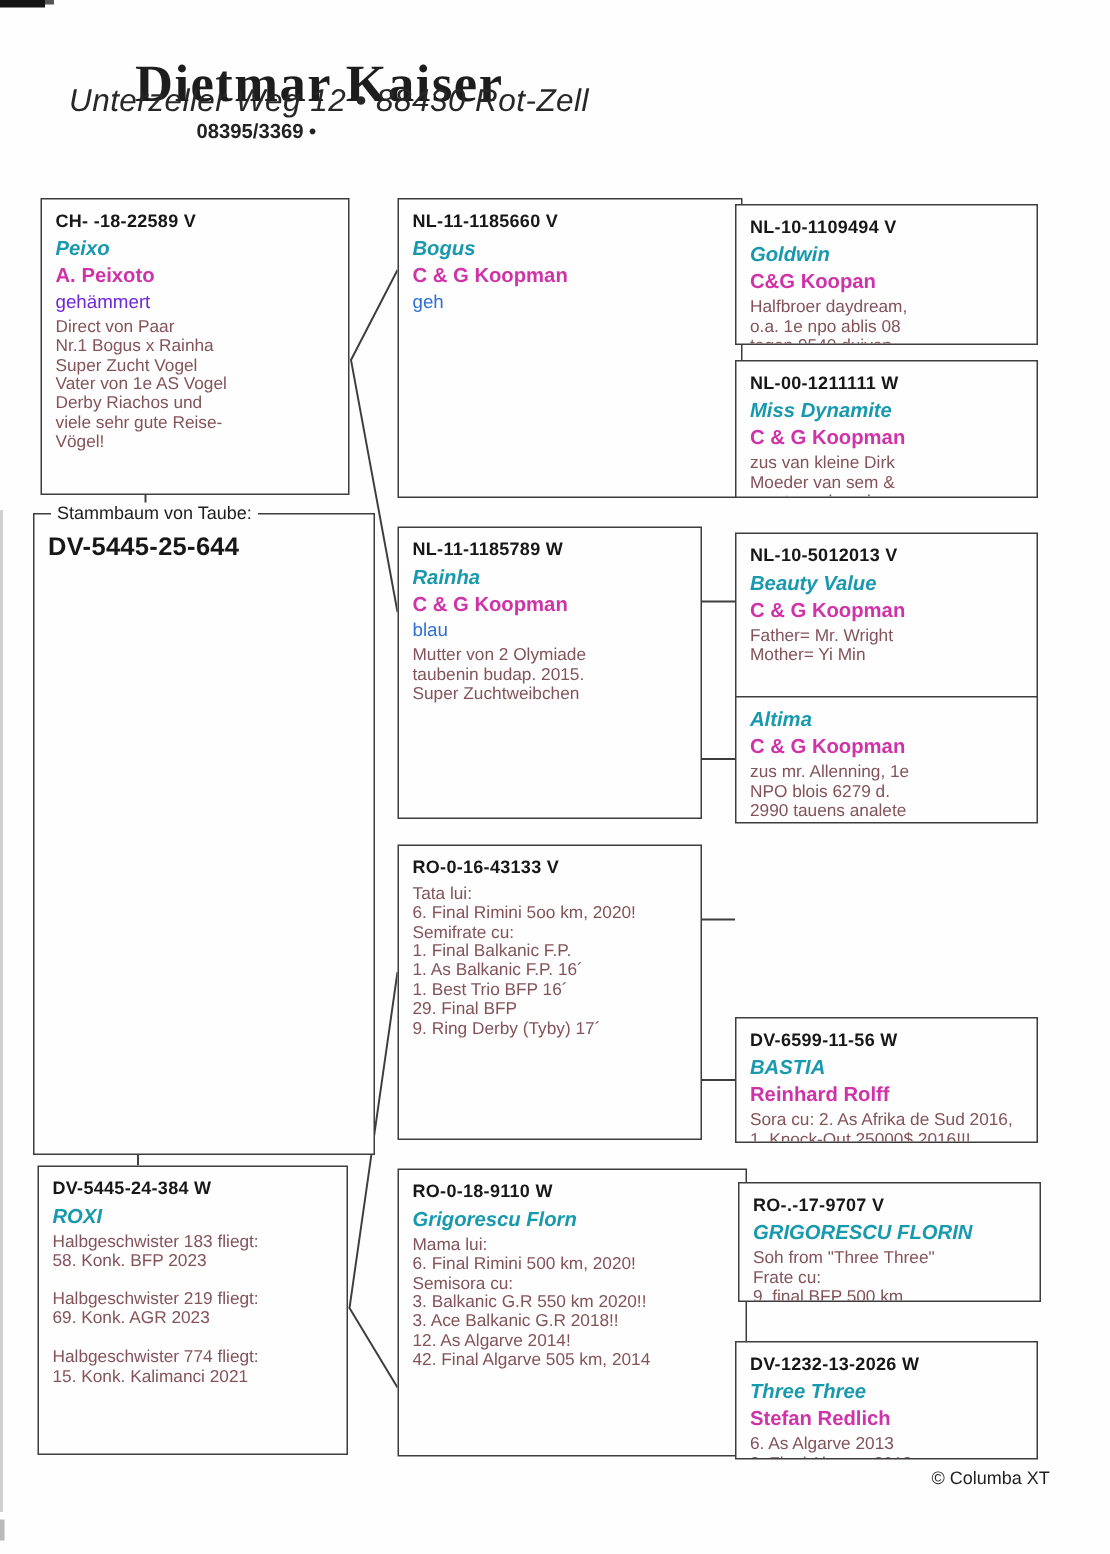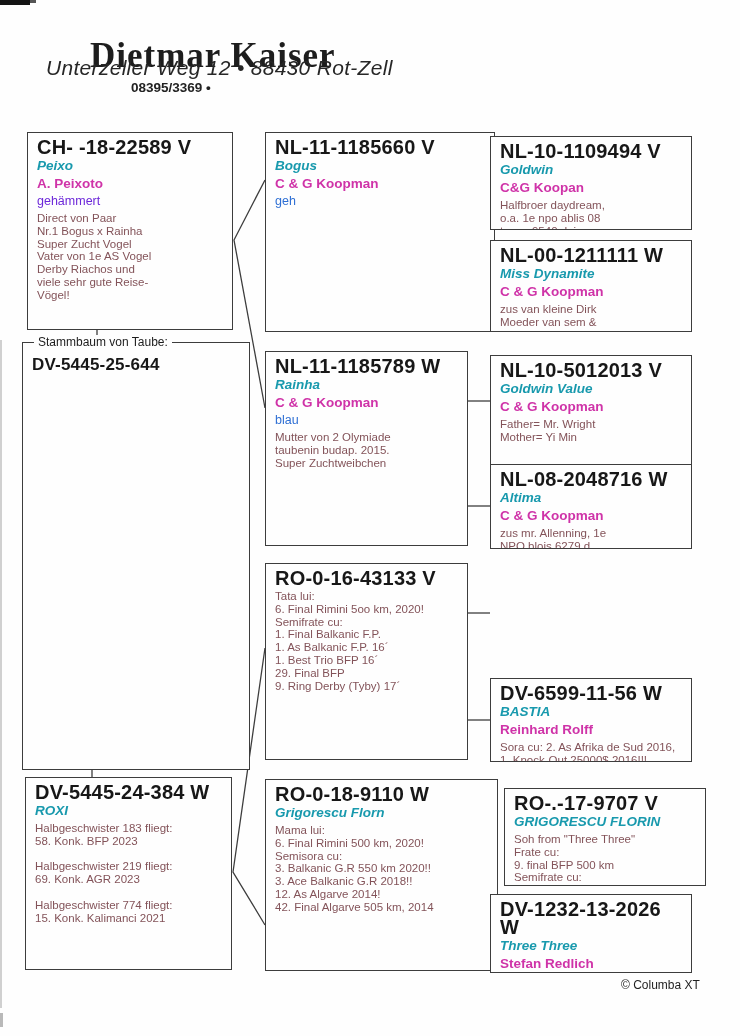--- a/index.html
+++ b/index.html
@@ -7,21 +7,21 @@
         font-family:"Liberation Sans",sans-serif;color:#171717;}
   
   .owner-name{position:absolute;left:90px;top:16px;font-family:"Liberation Serif",serif;
         font-size:35px;font-weight:700;letter-spacing:1px;color:#1d1d1d;margin-top:20px;}
   .owner-address{position:absolute;left:46px;top:56px;font-size:21px;font-style:italic;
         font-weight:500;color:#272727;letter-spacing:0.3px;}
   .owner-phone{position:absolute;left:131px;top:80px;font-size:13.5px;font-weight:700;color:#222;}
   
   .box{position:absolute;background:#fefefe;border:1.4px solid #3d3d3d;
        padding:5px 6px 0 9px;box-sizing:border-box;overflow:hidden;z-index:2;}
-  .ring{font-size:20px;font-weight:700;line-height:18px;letter-spacing:0.2px;color:#171717;}
+  .ring{font-size:12px;font-weight:700;line-height:18px;letter-spacing:0.2px;color:#171717;}
   .ring.big{font-size:17px;}
   .pname{font-size:13.5px;font-weight:700;font-style:italic;line-height:17px;margin-top:1px;}
   .breeder{font-size:13.5px;font-weight:700;line-height:17px;margin-top:1px;}
   .colorline{font-size:12.5px;line-height:16px;margin-top:1px;}
   .notes{font-size:11.5px;line-height:12.8px;margin-top:3px;white-space:pre-line;}
   .legend{position:absolute;top:-8px;left:11px;background:#fefefe;padding:0 4px;
         font-size:12px;color:#1d1d1d;line-height:14px;}
   
   #connectors{position:absolute;left:0;top:0;z-index:1;}
   
@@ -153,46 +153,45 @@
     <div class="ring">NL-00-1211111 W</div>
     <div class="pname" style="color:#1899ad">Miss Dynamite</div>
     <div class="breeder" style="color:#cf33a8">C &amp; G Koopman</div>
     <div class="notes" style="color:#835359">zus van kleine Dirk
 Moeder van sem &amp;
 grootmoeder mirza</div>
   </div>
 
   <div class="box" style="left:490px;top:355px;width:202px;height:119px;">
     <div class="ring">NL-10-5012013 V</div>
-    <div class="pname" style="color:#1899ad">Goldwin Value</div>
+    <div class="pname" style="color:#1899ad">Beauty Value</div>
     <div class="breeder" style="color:#cf33a8">C &amp; G Koopman</div>
     <div class="notes" style="color:#835359">Father= Mr. Wright
 Mother= Yi Min</div>
   </div>
 
   <div class="box" style="left:490px;top:464px;width:202px;height:85px;">
-    <div class="ring">NL-08-2048716 W</div>
     <div class="pname" style="color:#1899ad">Altima</div>
     <div class="breeder" style="color:#cf33a8">C &amp; G Koopman</div>
     <div class="notes" style="color:#835359">zus mr. Allenning, 1e
 NPO blois 6279 d.
 2990 tauens analete</div>
   </div>
 
 
   <div class="box" style="left:490px;top:678px;width:202px;height:84px;">
     <div class="ring">DV-6599-11-56 W</div>
     <div class="pname" style="color:#1899ad">BASTIA</div>
     <div class="breeder" style="color:#cf33a8">Reinhard Rolff</div>
     <div class="notes" style="color:#835359">Sora cu: 2. As Afrika de Sud 2016,
 1. Knock-Out 25000$ 2016!!!
 Mama lui:</div>
   </div>
 
-  <div class="box" style="left:504px;top:788px;width:202px;height:98px;">
+  <div class="box" style="left:492px;top:788px;width:202px;height:80px;">
     <div class="ring">RO-.-17-9707 V</div>
     <div class="pname" style="color:#1899ad">GRIGORESCU FLORIN</div>
     <div class="notes" style="color:#835359">Soh from "Three Three"
 Frate cu:
 9. final BFP 500 km
 Semifrate cu:</div>
   </div>
 
   <div class="box" style="left:490px;top:894px;width:202px;height:79px;">
     <div class="ring">DV-1232-13-2026 W</div>

